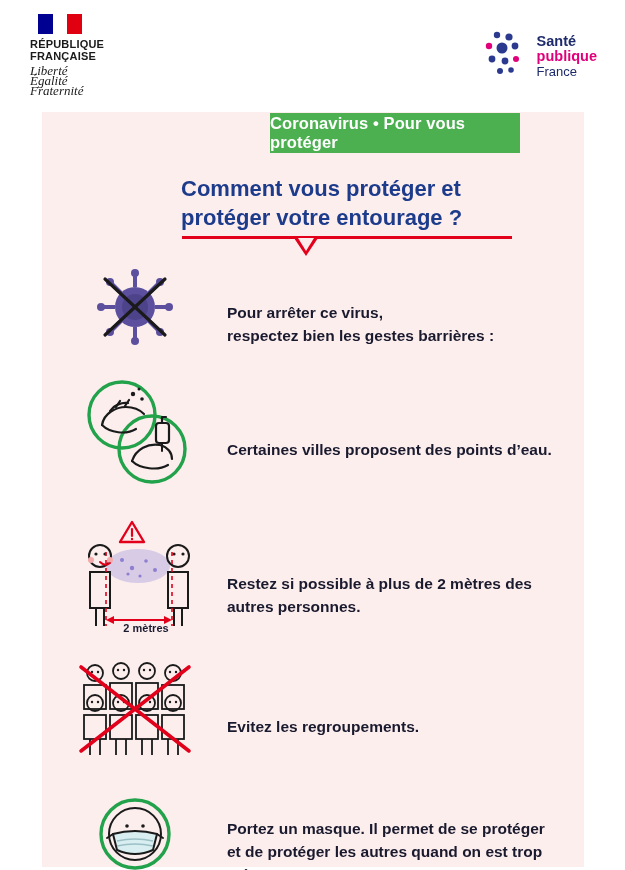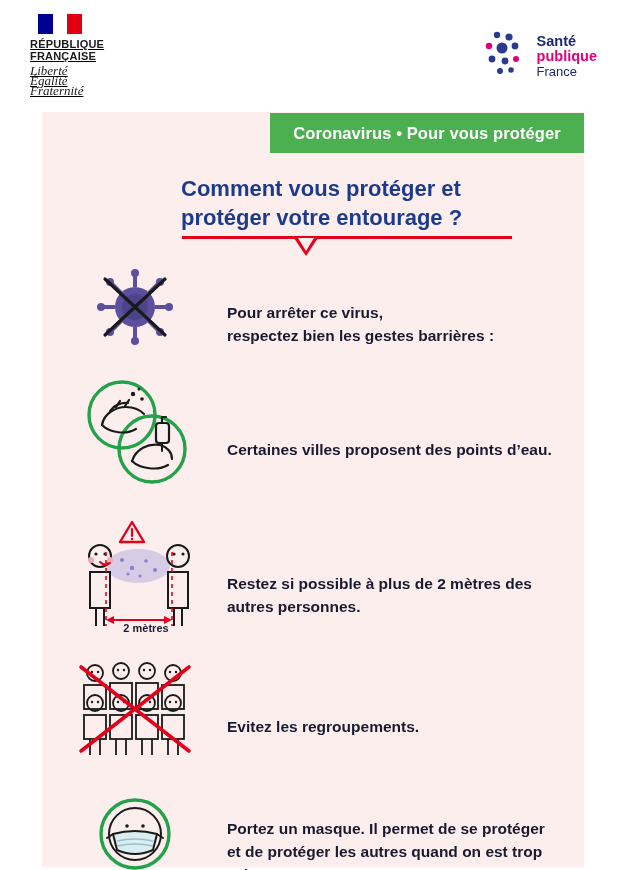--- a/index.html
+++ b/index.html
@@ -19,21 +19,20 @@
   .header {
     position: relative;
     height: 112px;
     background: #ffffff;
   }
   .marianne {
     position: absolute;
     left: 30px;
     top: 14px;
     width: 160px;
-    text-decoration: underline;
   }
   .flag {
     width: 44px;
     height: 20px;
     display: flex;
     margin-left: 8px;
     margin-bottom: 4px;
   }
   .flag span { display: block; width: 33.34%; height: 100%; }
   .flag .b { background: #000091; }
@@ -77,21 +76,21 @@
     top: 112px;
     width: 542px;
     height: 755px;
     background: #fdeeee;
   }
 
   .green-banner {
     position: absolute;
     left: 228px;
     top: 1px;
-    width: 314px;
+    width: 250px;
     height: 40px;
     background: #4caf50;
     color: #ffffff;
     font-size: 16.5px;
     font-weight: bold;
     display: flex;
     align-items: center;
     justify-content: center;
     letter-spacing: 0.1px;
   }

